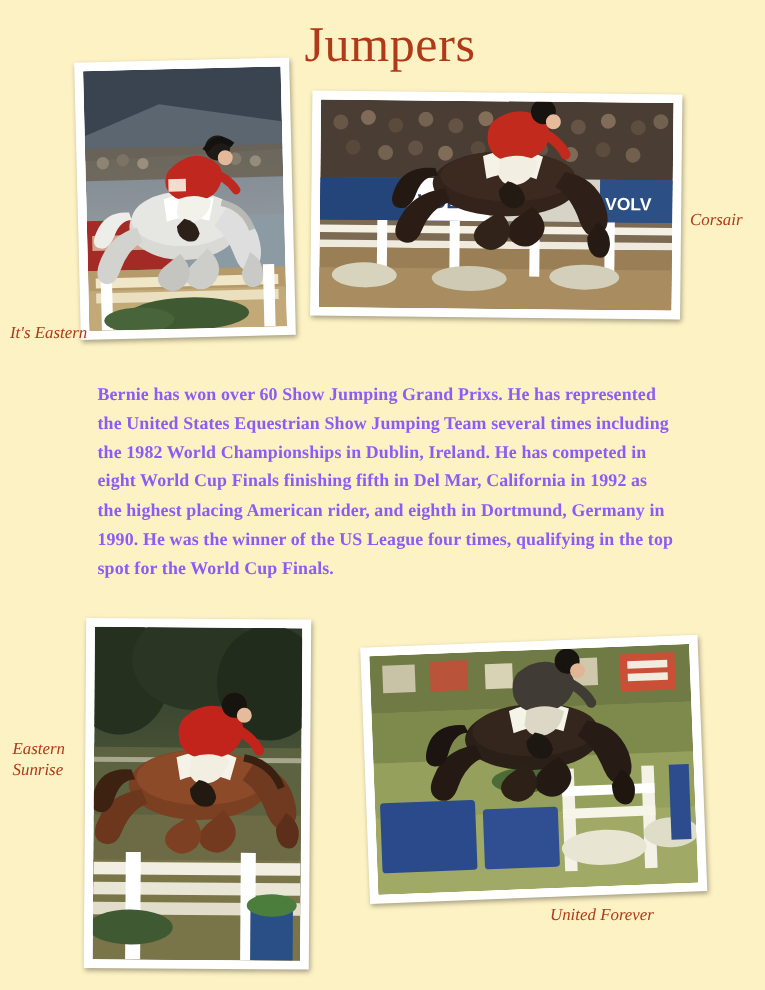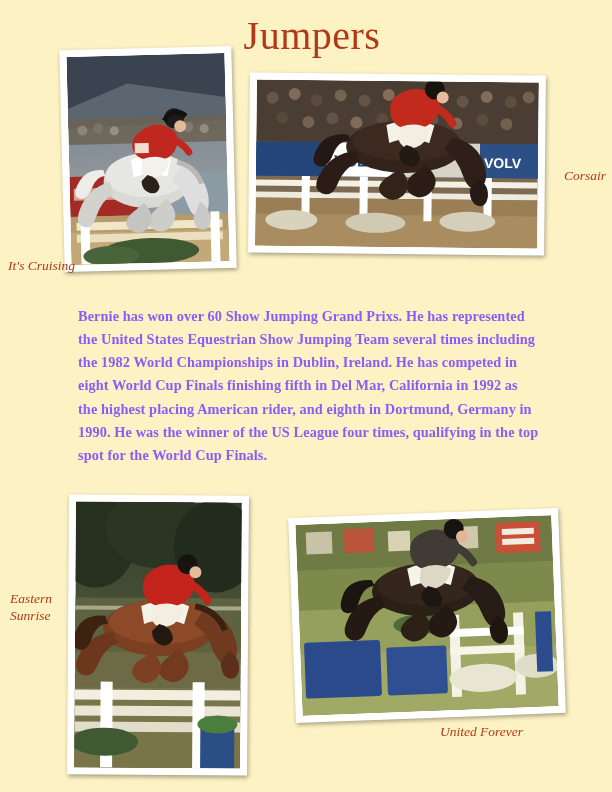--- a/index.html
+++ b/index.html
@@ -78,21 +78,20 @@
   #photo-corsair {
     left: 249px;
     top: 74px;
     width: 296px;
     height: 180px;
     transform: rotate(0.6deg);
   }
   #cap-corsair {
     left: 552px;
     top: 168px;
-    margin-left: 12px;
   }
 
   
   #photo-eastern {
     left: 68px;
     top: 495px;
     width: 180px;
     height: 280px;
     transform: rotate(0.4deg);
   }
@@ -203,21 +202,21 @@
         <path d="M98 82 q16 6 22 16" stroke="#c0271f" stroke-width="7" fill="none" stroke-linecap="round"></path>
 
         <circle cx="106" cy="64" r="10" fill="#1d1a18"></circle>
         <path d="M96 66 q10 -14 22 -4" stroke="#141210" stroke-width="5" fill="none"></path>
         <circle cx="112" cy="72" r="6" fill="#e3b99a"></circle>
 
         <rect x="66" y="88" width="14" height="10" fill="#f7f3e2" opacity="0.9"></rect>
       </svg>
     </div>
   </div>
-  <div class="caption" id="cap-cruising">It's Cruising</div>
+  <div class="caption" id="cap-cruising">It's Eastern</div>
 
   <div class="photo" id="photo-corsair">
     <div class="inner">
       <svg width="282" height="166" viewBox="0 0 282 166" preserveAspectRatio="none">
         <rect width="282" height="166" fill="#7d6a52"></rect>
 
         <rect x="0" y="0" width="282" height="62" fill="#4a3d33"></rect>
         <g opacity="0.85">
           <circle cx="16" cy="18" r="6" fill="#6e5c4c"></circle>
           <circle cx="38" cy="14" r="6" fill="#8a7460"></circle>

